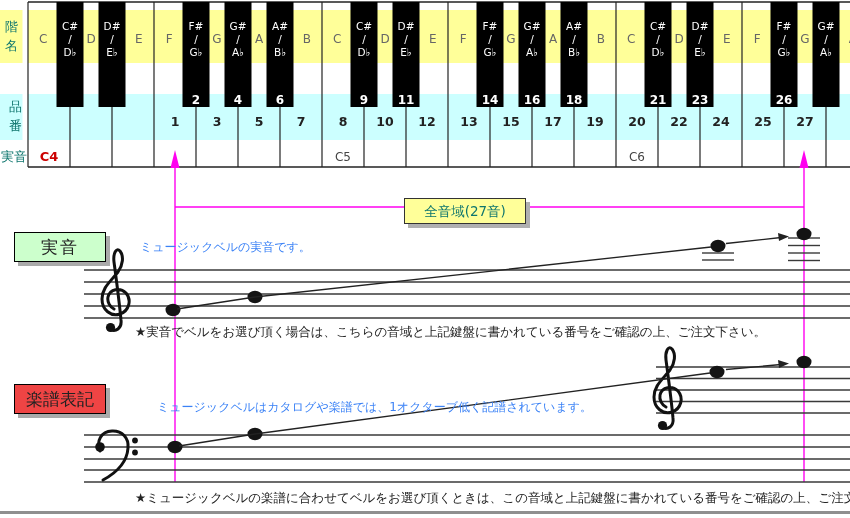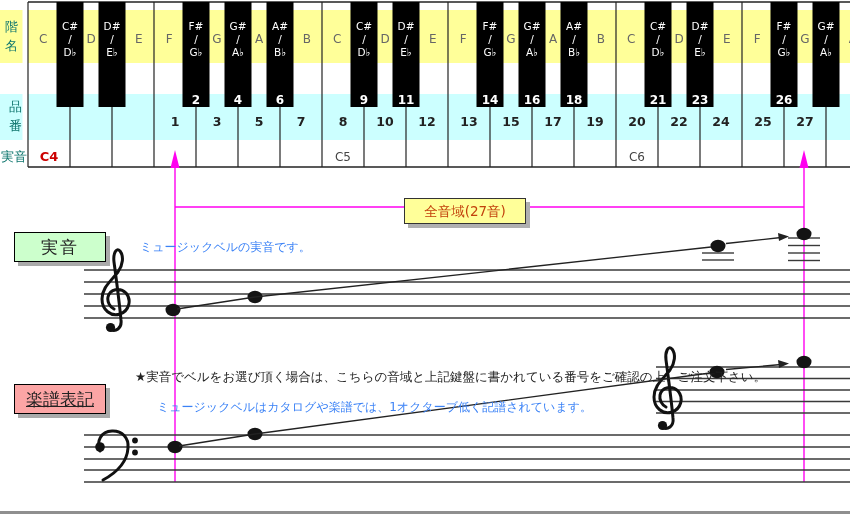--- a/index.html
+++ b/index.html
@@ -5,26 +5,26 @@
   html,body{margin:0;padding:0;background:#fff;}
   .page{position:relative;width:850px;height:518px;background:#fff;overflow:hidden;
         font-family:"DejaVu Sans",sans-serif;}
   svg{position:absolute;left:0;top:0;}
   .row-label{position:absolute;font-size:13px;color:#0f766e;width:16px;line-height:19px;
              text-align:left;word-break:break-all;}
   .tag-box{position:absolute;width:90px;height:28px;border:1px solid #000;
            box-shadow:4px 4px 0 #aaa;text-align:center;font-size:17px;letter-spacing:2px;
            line-height:28px;color:#222;}
   .green{background:#CCFFCC;}
-  .pink{background:#fca5a5;letter-spacing:0;text-decoration:underline;}
+  .pink{background:#ef4444;letter-spacing:0;}
   .desc{position:absolute;font-size:12px;color:#3b82f6;white-space:nowrap;}
-  .note-text{position:absolute;font-size:12.5px;color:#222;white-space:nowrap;margin-top:45px;}
+  .note-text{position:absolute;font-size:12.5px;color:#222;white-space:nowrap;}
   .range-box{position:absolute;left:404px;top:198px;width:120px;height:24px;
              background:#FFFF99;border:1px solid #333;box-shadow:4px 4px 0 #b0b0b0;
-             text-align:center;font-size:13.5px;line-height:24px;color:#c2410c;}
+             text-align:center;font-size:13.5px;line-height:24px;color:#0f766e;}
   .bottom-bar{position:absolute;left:0;top:511px;width:850px;height:3px;background:#8f8f8f;}
 </style>
 </head>
 <body>
 
 <div class="page">
 
   <svg width="850" height="518">
 
     <g id="keyboard-group">

